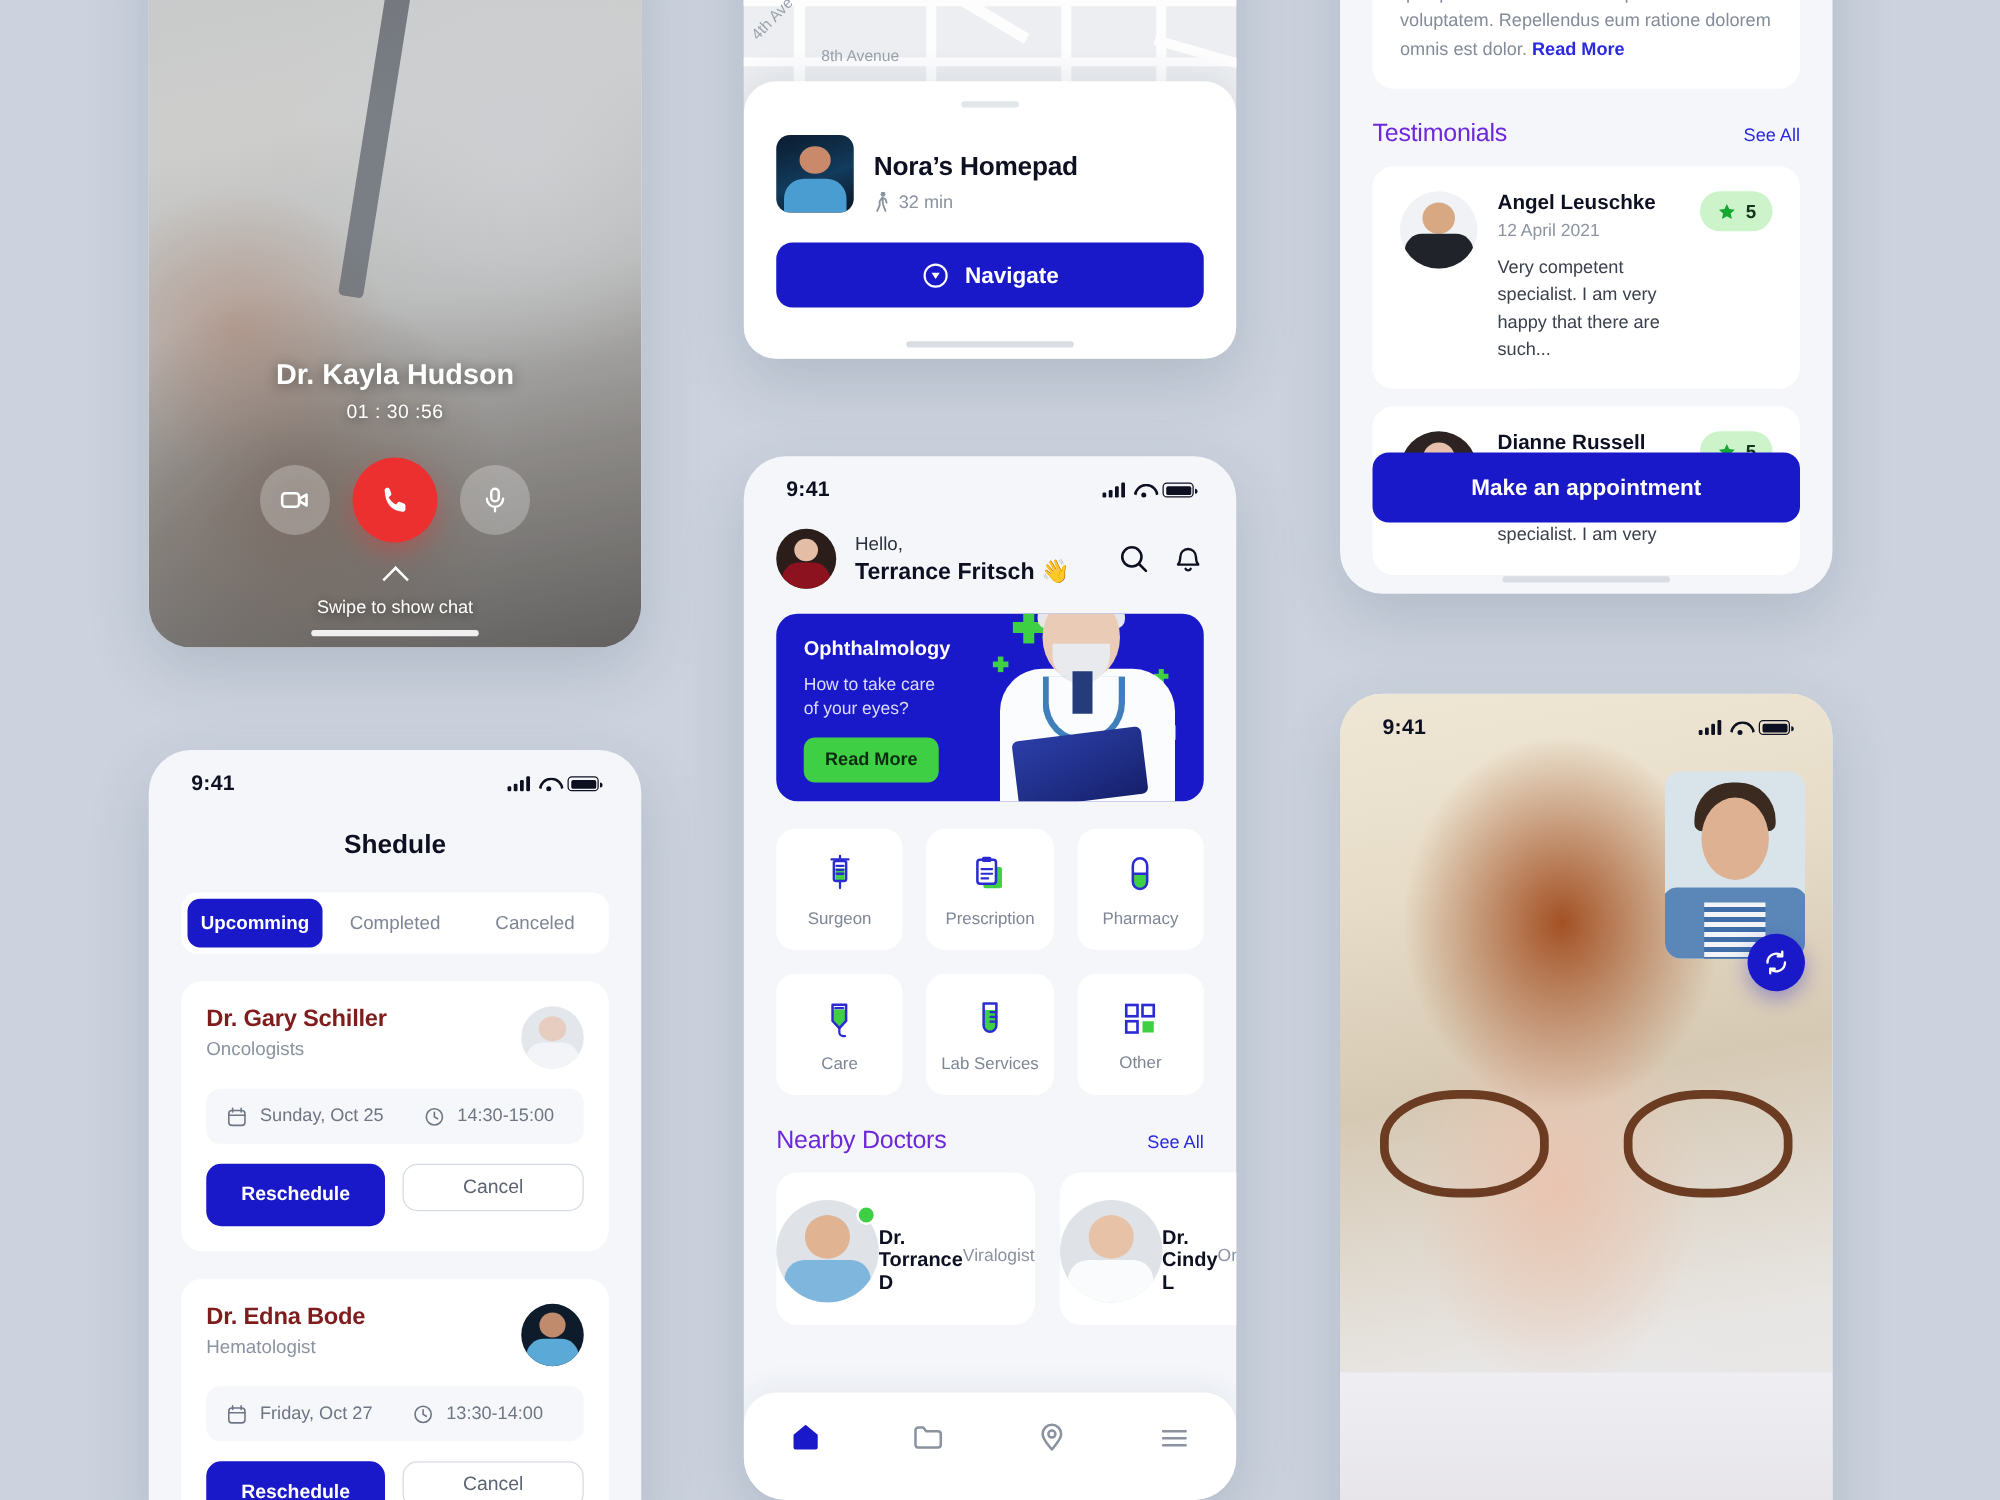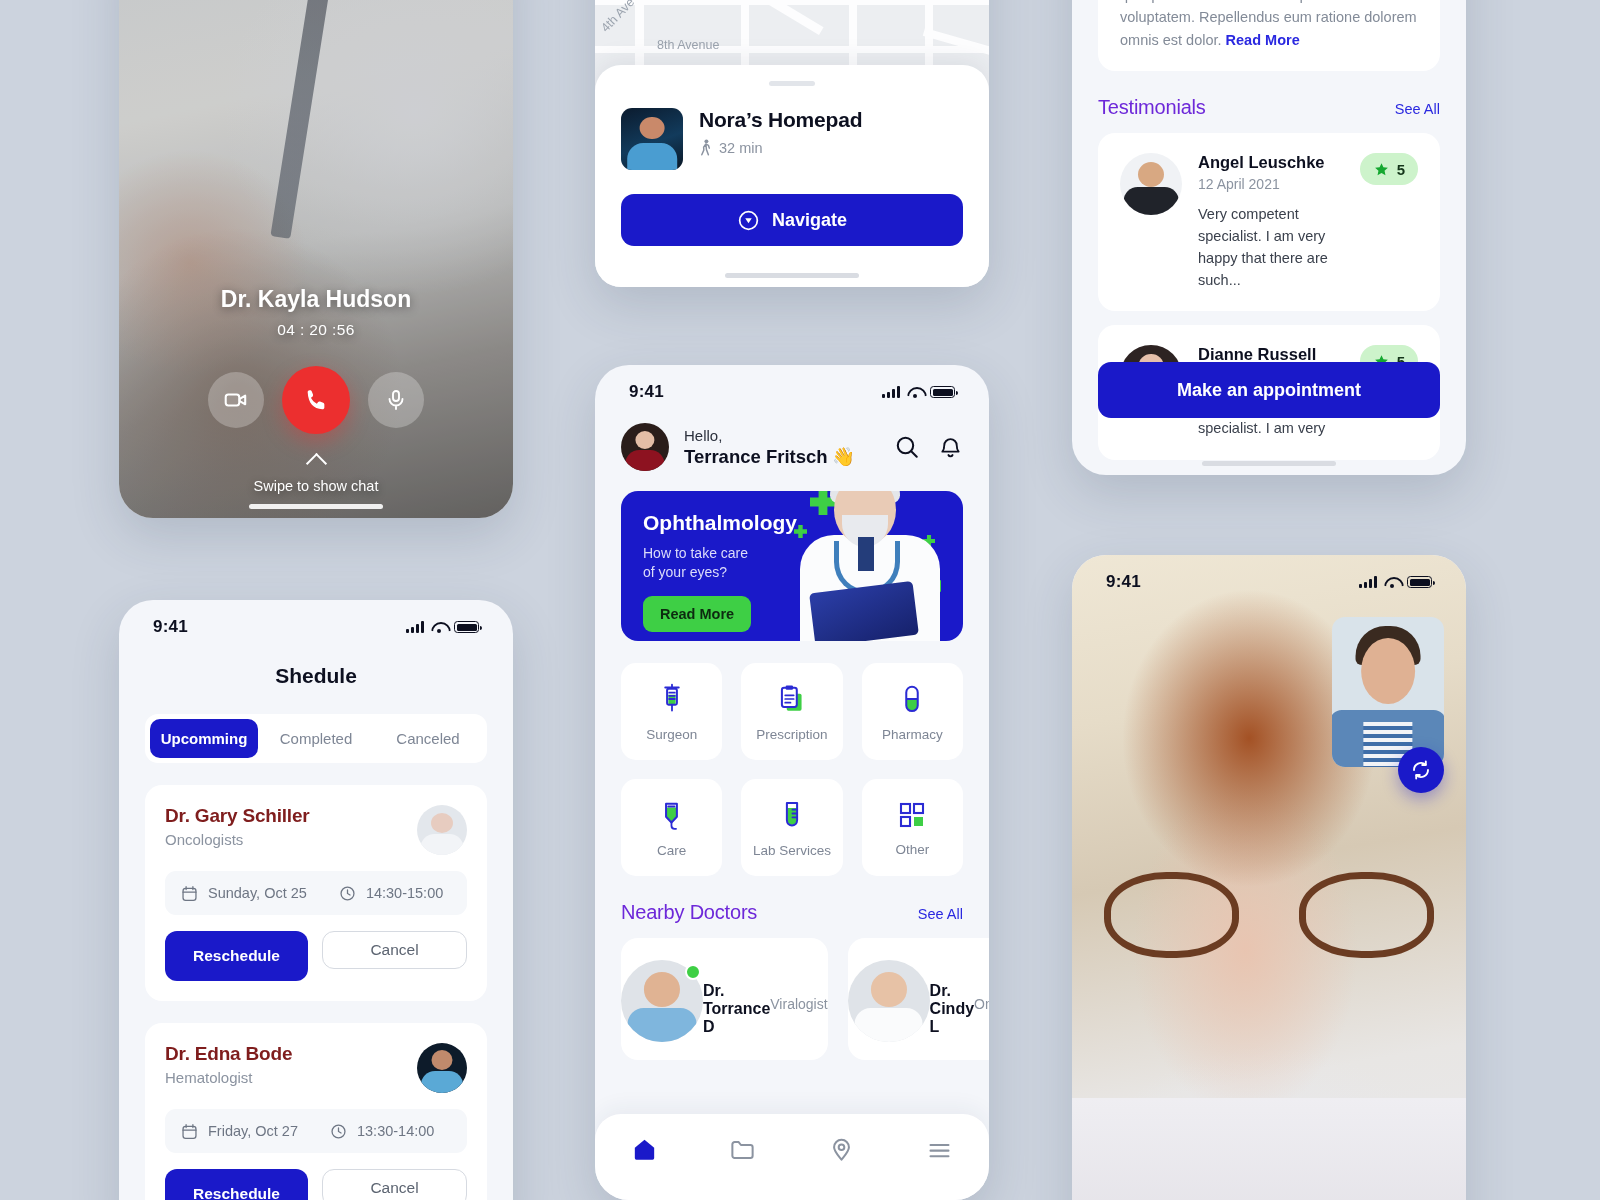--- a/index.html
+++ b/index.html
@@ -93,21 +93,21 @@
         background:#eef0f3; }
   .map { position:absolute; inset:0; background:#eceef1; }
   .mroad { position:absolute; background:#fdfdfe; }
   .mlabel { position:absolute; color:#9ba3ae; font-size:12.5px; }
   .nav-sheet {
     position:absolute; left:0; right:0; bottom:0; background:#fff;
     border-radius:26px 26px 0 0; padding:16px 26px 0 26px; height:222px;
     box-shadow:0 -6px 24px rgba(40,55,80,.08);
   }
   .grabber { width:46px; height:5px; background:#e2e5ea; border-radius:3px; margin:0 auto 22px; }
-  .place-row { display:flex; align-items:flex-start; gap:16px; }
+  .place-row { display:flex; align-items:flex-end; gap:16px; }
   .place-av {
     width:62px; height:62px; border-radius:11px; flex:none; overflow:hidden;
     background:linear-gradient(160deg,#0b1b2e,#123b5c 55%,#0a1624);
     position:relative;
   }
   .place-av::before{ content:""; position:absolute; left:50%; top:14%; width:40%; height:36%;
     transform:translateX(-50%); border-radius:50%; background:#c9896a; }
   .place-av::after{ content:""; position:absolute; left:50%; bottom:0; width:80%; height:44%;
     transform:translateX(-50%); border-radius:16px 16px 0 0; background:#4a9dd1; }
   .place-name { font-size:21px; font-weight:bold; color:#0d1020; letter-spacing:-.2px; }
@@ -175,21 +175,21 @@
     transform:translateX(-50%);border-radius:14px 14px 0 0;background:#8d1220;}
   .greet-text { flex:1; }
   .greet-hello { font-size:15px; color:#2b303c; }
   .greet-name { font-size:18.5px; font-weight:bold; color:#0d1020; margin-top:2px; }
   .greet-acts { display:flex; gap:18px; align-items:center; }
 
   .banner {
     margin:20px 26px 0; height:150px; background:#1a19c9; border-radius:17px;
     position:relative; overflow:hidden; padding:20px 22px;
   }
-  .bn-title { color:#fff; font-size:21px; font-weight:bold; }
+  .bn-title { color:#fff; font-size:16px; font-weight:bold; }
   .bn-sub { color:#dcdcfa; font-size:14px; margin-top:9px; line-height:1.38; }
   .bn-btn {
     margin-top:13px; background:#3ecf45; color:#0d2b10; border:none; border-radius:9px;
     padding:10px 17px; font-family:inherit; font-size:14.5px; font-weight:bold; cursor:pointer;
   }
   .bn-doc {
     position:absolute; right:14px; bottom:0; width:155px; height:178px;
   }
   .bn-doc .head{position:absolute;left:40px;top:12px;width:62px;height:70px;
     border-radius:50%;background:#e9cbb6;}
@@ -317,21 +317,21 @@
 </head>
 <body>
 
 <div id="stage">
 
   <div class="phone" id="p1">
     <div class="callbg"></div>
     <div class="call-ov"></div>
     <div class="call-inner">
       <div class="call-name">Dr. Kayla Hudson</div>
-      <div class="call-timer">04 : 20 :56</div>
+      <div class="call-timer">01 : 30 :56</div>
       <div class="call-btns">
         <div class="cbtn ghost">
           <svg width="26" height="26" viewBox="0 0 24 24" fill="none">
             <rect x="2.5" y="7" width="12.5" height="10" rx="2.4" stroke="#fff" stroke-width="1.9"></rect>
             <path d="M15.5 11l5-3v8l-5-3z" stroke="#fff" stroke-width="1.9" stroke-linejoin="round"></path>
           </svg>
         </div>
         <div class="cbtn end">
           <svg width="29" height="29" viewBox="0 0 24 24">
             <path d="M6.6 3.5c.7 0 1.3.4 1.5 1l1 2.6c.2.6 0 1.3-.5 1.7l-1.2.9c1 2.1 2.8 3.9 4.9 4.9l.9-1.2c.4-.5 1.1-.7 1.7-.5l2.6 1c.6.2 1 .8 1 1.5v2.3c0 .9-.8 1.7-1.7 1.6C9.4 18.7 5.3 14.6 4.7 5.2 4.6 4.3 5.4 3.5 6.3 3.5z" fill="#fff"></path>

